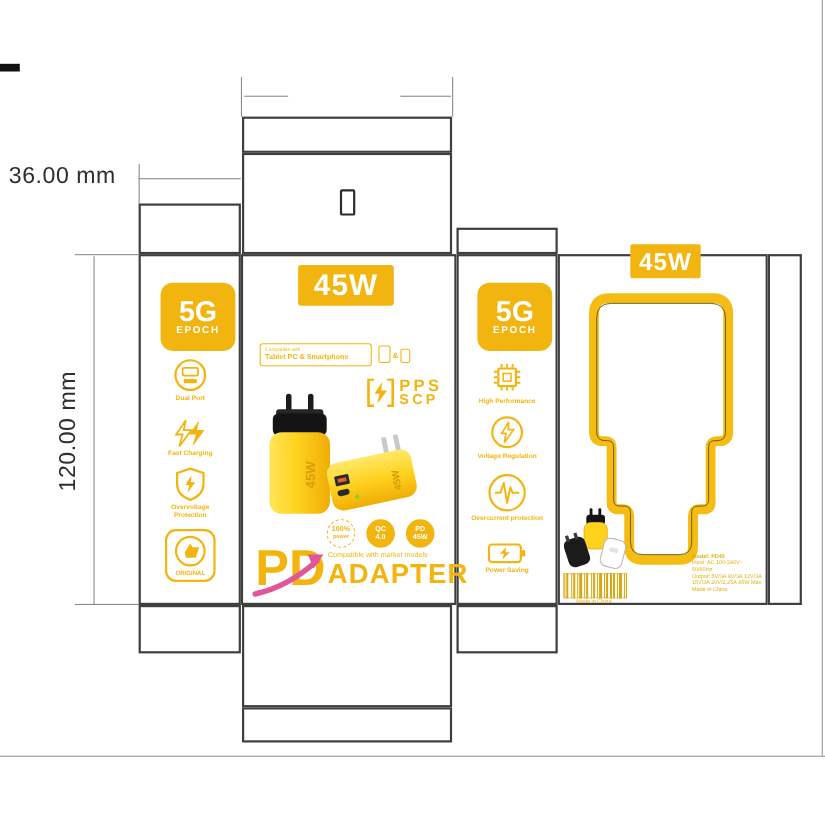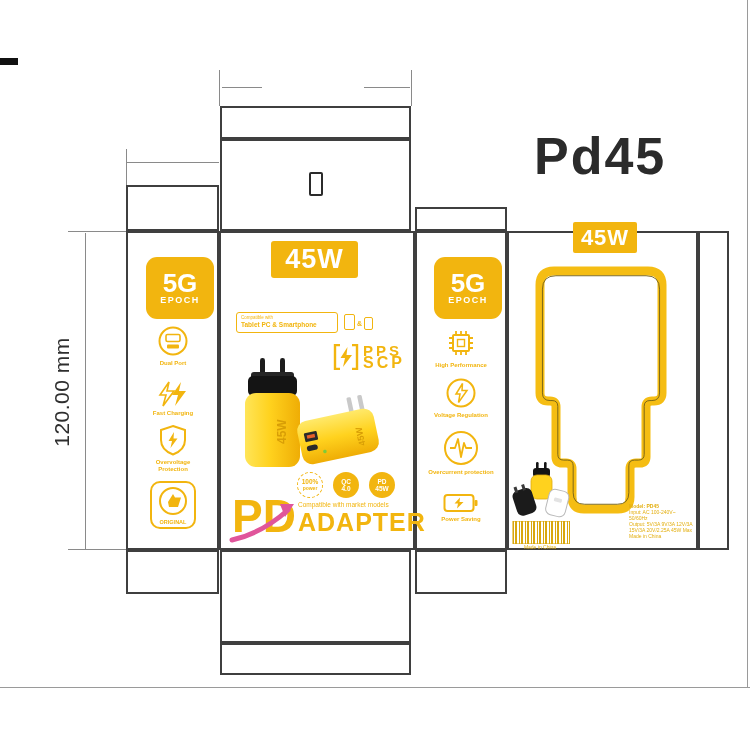--- a/index.html
+++ b/index.html
@@ -24,27 +24,27 @@
 </style>
 </head>
 <body>
 
 <div id="stage">
 
   <div class="abs" style="left:0;top:58px;width:18px;height:7px;background:#111;"></div>
   <div class="thin" style="left:747px;top:0;width:1px;height:687px;background:#9a9a9a;"></div>
   <div class="thin" style="left:0;top:687px;width:750px;height:1px;background:#9a9a9a;"></div>
 
-  <div class="abs" style="left:534px;top:126px;font-size:52px;font-weight:600;color:#2b2b2b;letter-spacing:2px;">Pd45</div>
 
   <div class="thin" style="left:222px;top:87px;width:40px;height:1px;"></div>
   <div class="thin" style="left:364px;top:87px;width:46px;height:1px;"></div>
   <div class="thin" style="left:219px;top:70px;width:1px;height:36px;"></div>
   <div class="thin" style="left:411px;top:70px;width:1px;height:36px;"></div>
 
+  <div class="dimtext" style="left:8px;top:148px;">36.00 mm</div>
   <div class="thin" style="left:126px;top:162px;width:93px;height:1px;"></div>
   <div class="thin" style="left:126px;top:149px;width:1px;height:36px;"></div>
 
   <div class="dimtext" style="left:-8px;top:380px;width:140px;text-align:center;transform:rotate(-90deg);">120.00 mm</div>
   <div class="thin" style="left:85px;top:233px;width:1px;height:317px;"></div>
   <div class="thin" style="left:68px;top:231px;width:58px;height:1px;"></div>
   <div class="thin" style="left:68px;top:549px;width:58px;height:1px;"></div>
 
   <div class="cut" style="left:220px;top:106px;width:191px;height:33px;"></div>
   <div class="cut" style="left:220px;top:139px;width:191px;height:92px;"></div>
@@ -108,21 +108,21 @@
   <div class="abs" style="left:364px;top:317px;width:9px;height:13px;border:1.5px solid #F2B50F;border-radius:2px;box-sizing:border-box;"></div>
 
   <div class="abs" style="left:333px;top:344px;display:flex;align-items:center;gap:4px;">
     <svg width="26" height="26" viewBox="0 0 26 26">
       <path d="M7 1 H2 V25 H7" fill="none" stroke="#F2B50F" stroke-width="2.4"></path>
       <path d="M19 1 H24 V25 H19" fill="none" stroke="#F2B50F" stroke-width="2.4"></path>
       <path d="M14.5 3 L7.5 14 H12 L10 23 L19 11 H13.5 Z" fill="#F2B50F"></path>
     </svg>
     <div style="display:flex;flex-direction:column;">
       <span style="color:#F2B50F;font-size:15px;font-weight:800;letter-spacing:3px;line-height:12px;">PPS</span>
-      <span style="color:#F2B50F;font-size:16px;font-weight:800;letter-spacing:3px;line-height:12px;">SCP</span>
+      <span style="color:#F2B50F;font-size:13px;font-weight:800;letter-spacing:3px;line-height:12px;">SCP</span>
     </div>
   </div>
 
   <svg class="svgicon" style="left:239px;top:356px;" width="70" height="115" viewBox="0 0 70 115">
     <defs>
       <linearGradient id="gy1" x1="0" y1="0" x2="1" y2="0">
         <stop offset="0" stop-color="#FFE558"></stop>
           <stop offset="0.45" stop-color="#FFD21E"></stop>
           <stop offset="1" stop-color="#EFAD05"></stop>
       </linearGradient>

